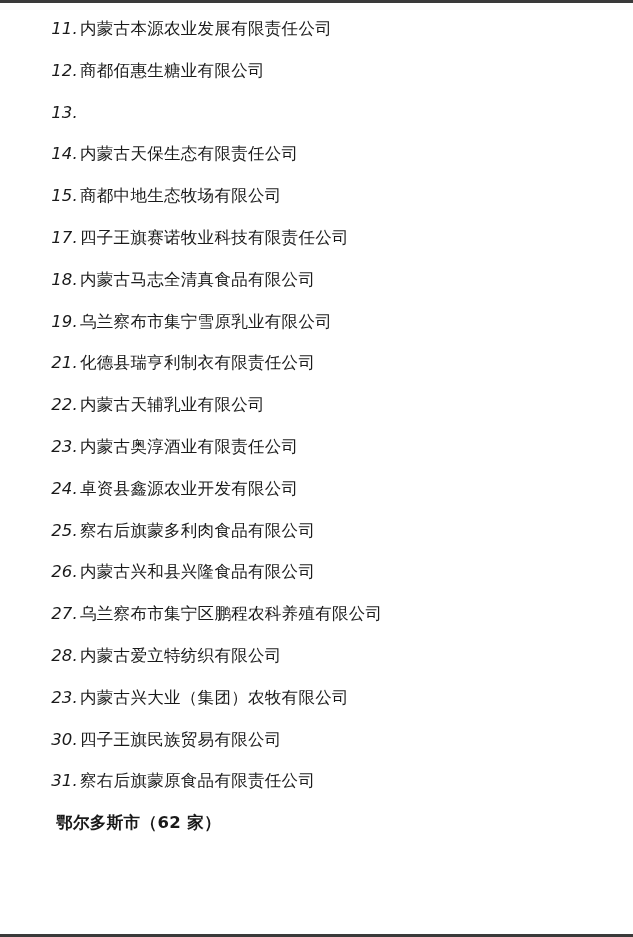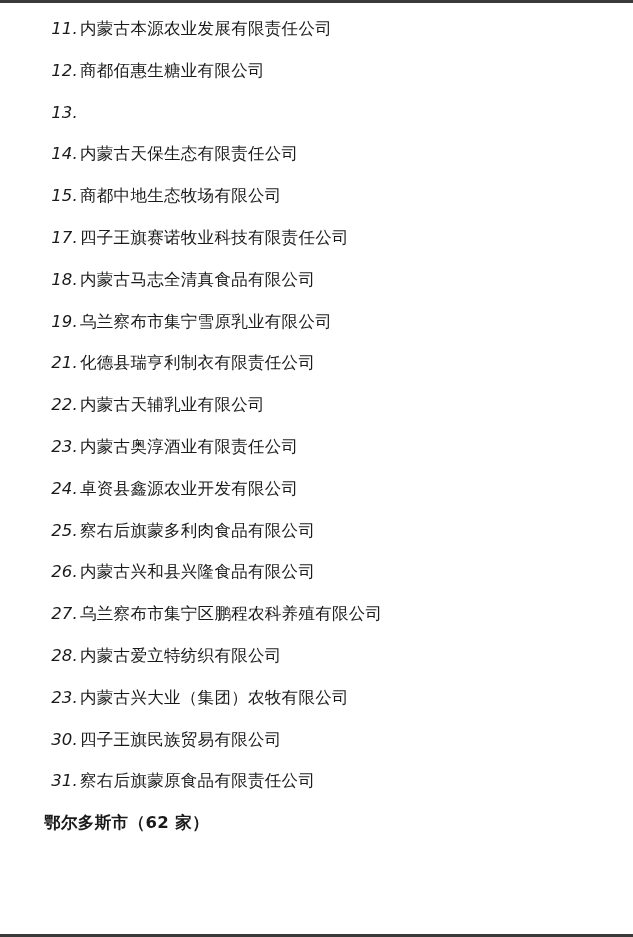--- a/index.html
+++ b/index.html
@@ -62,21 +62,21 @@
   .item-name {
     margin-left: 2px;
     flex: 0 1 auto;
     letter-spacing: 0.3px;
   }
   .section-heading {
     font-size: 16.5px;
     font-weight: bold;
     line-height: 41.8px;
     height: 41.8px;
-    margin-left: 6px;
+    margin-left: 18px;
     letter-spacing: 0.4px;
     white-space: nowrap;
   }
 </style>
 </head>
 <body>
 
 <div class="page">
   <div class="rule-top"></div>
 

